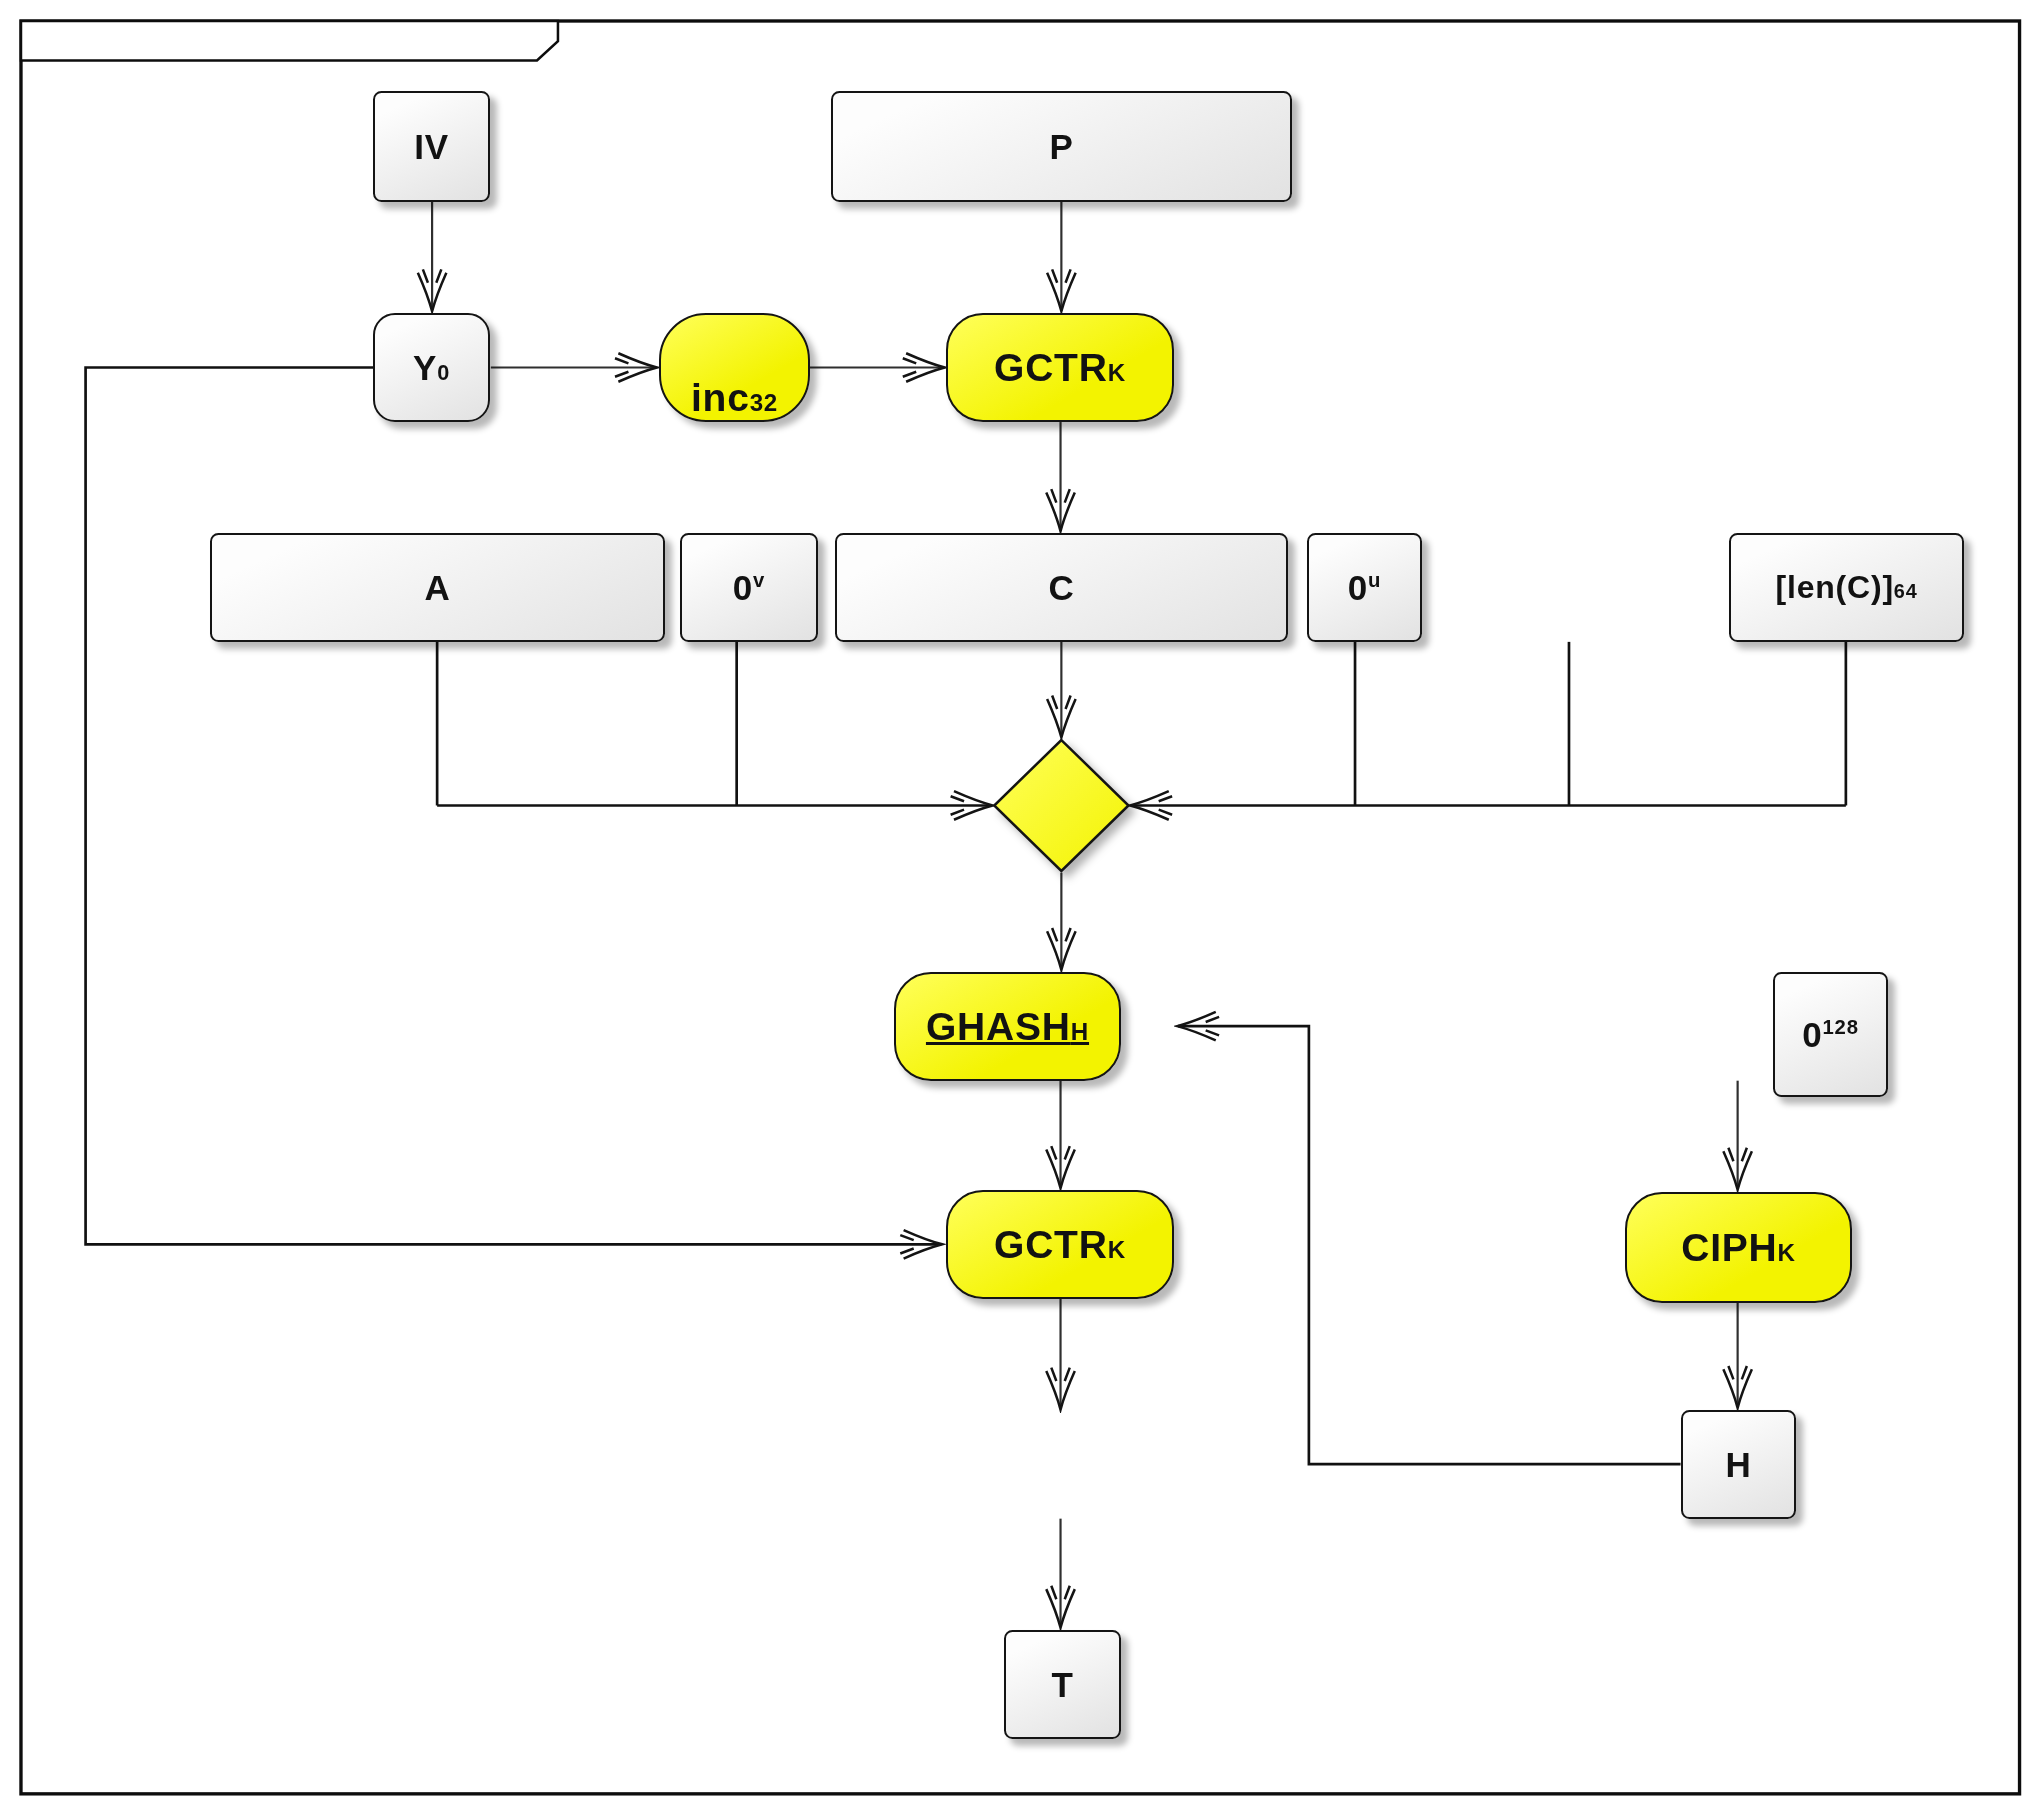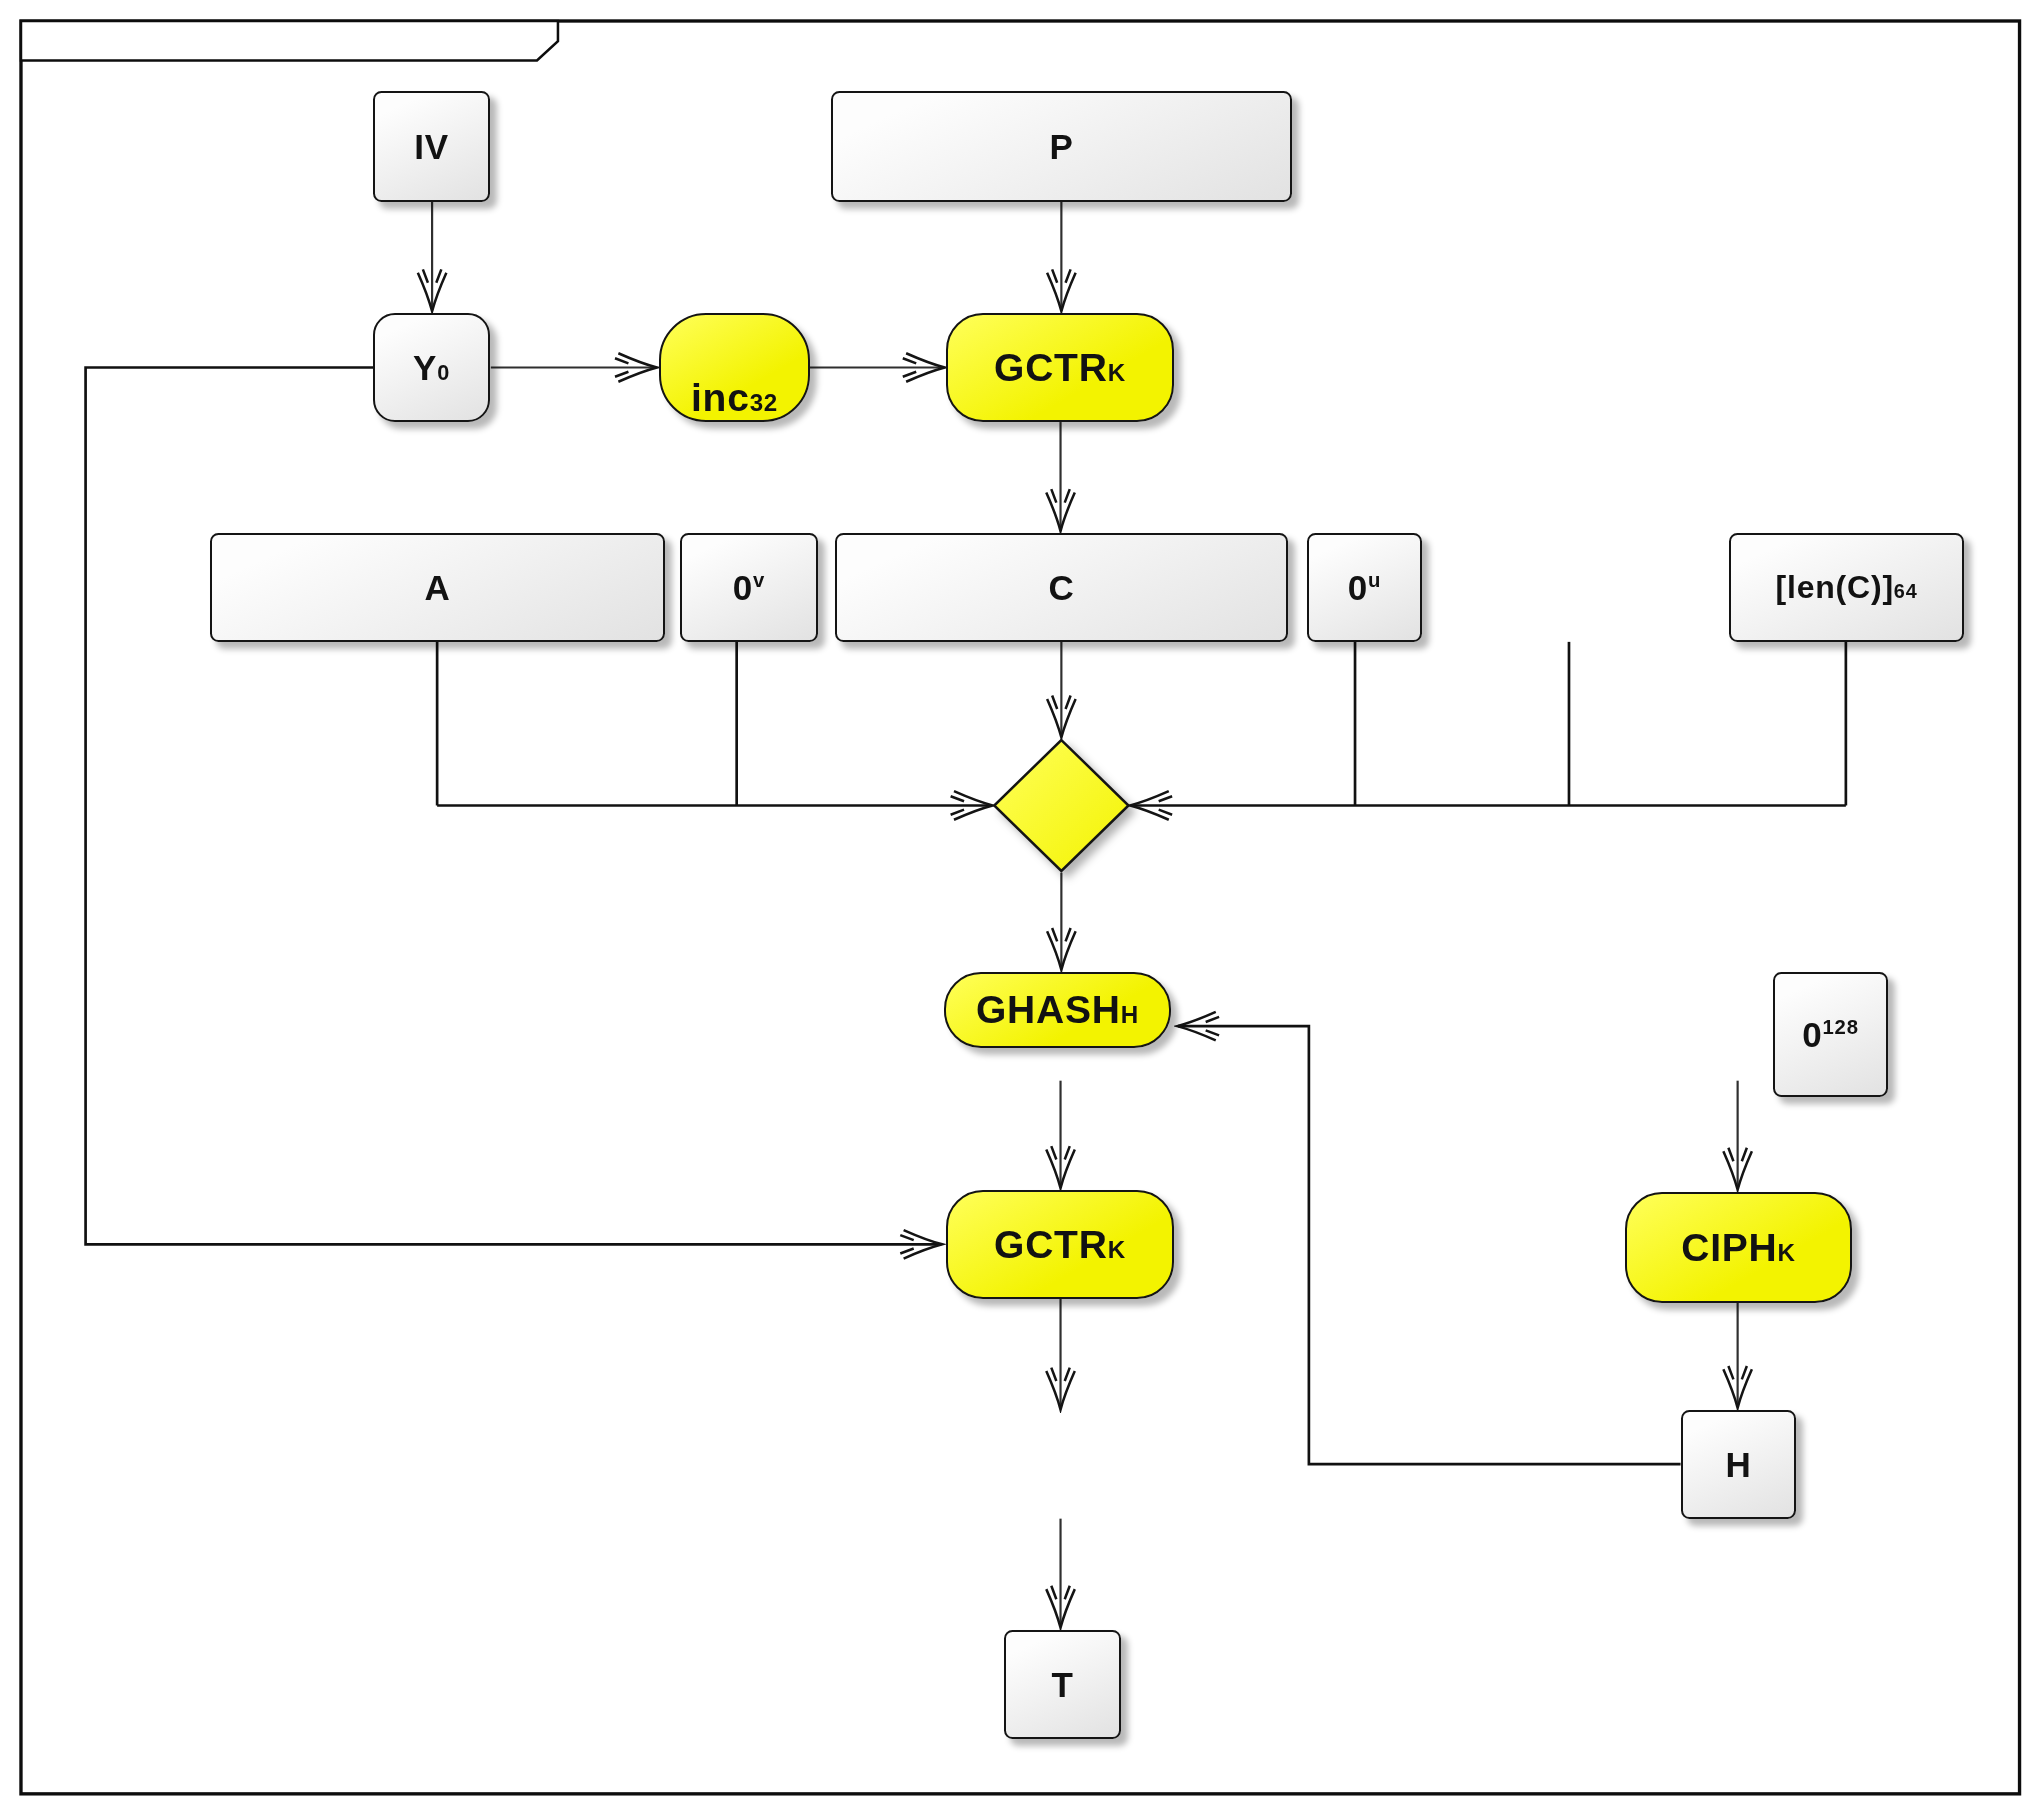--- a/index.html
+++ b/index.html
@@ -128,21 +128,21 @@
 
   <div class="node" style="left:1298px;top:533px;width:115px;height:109px;margin-left:9px;">
     <span><span>0</span><sup>u</sup></span>
   </div>
 
 
   <div class="node mid" style="left:1729px;top:533px;width:235px;height:109px;">
     <span><span>[len(C)]</span><sub>64</sub></span>
   </div>
 
-  <div class="node action" style="left:944px;top:972px;width:227px;height:76px;">
+  <div class="node action" style="left:894px;top:972px;width:227px;height:109px;text-decoration:underline;">
     <span><span>GHASH</span><sub>H</sub></span>
   </div>
 
   <div class="node" style="left:1773px;top:972px;width:115px;height:125px;">
     <span><span>0</span><sup>128</sup></span>
   </div>
 
   <div class="node action" style="left:946px;top:1190px;width:228px;height:109px;">
     <span><span>GCTR</span><sub>K</sub></span>
   </div>

